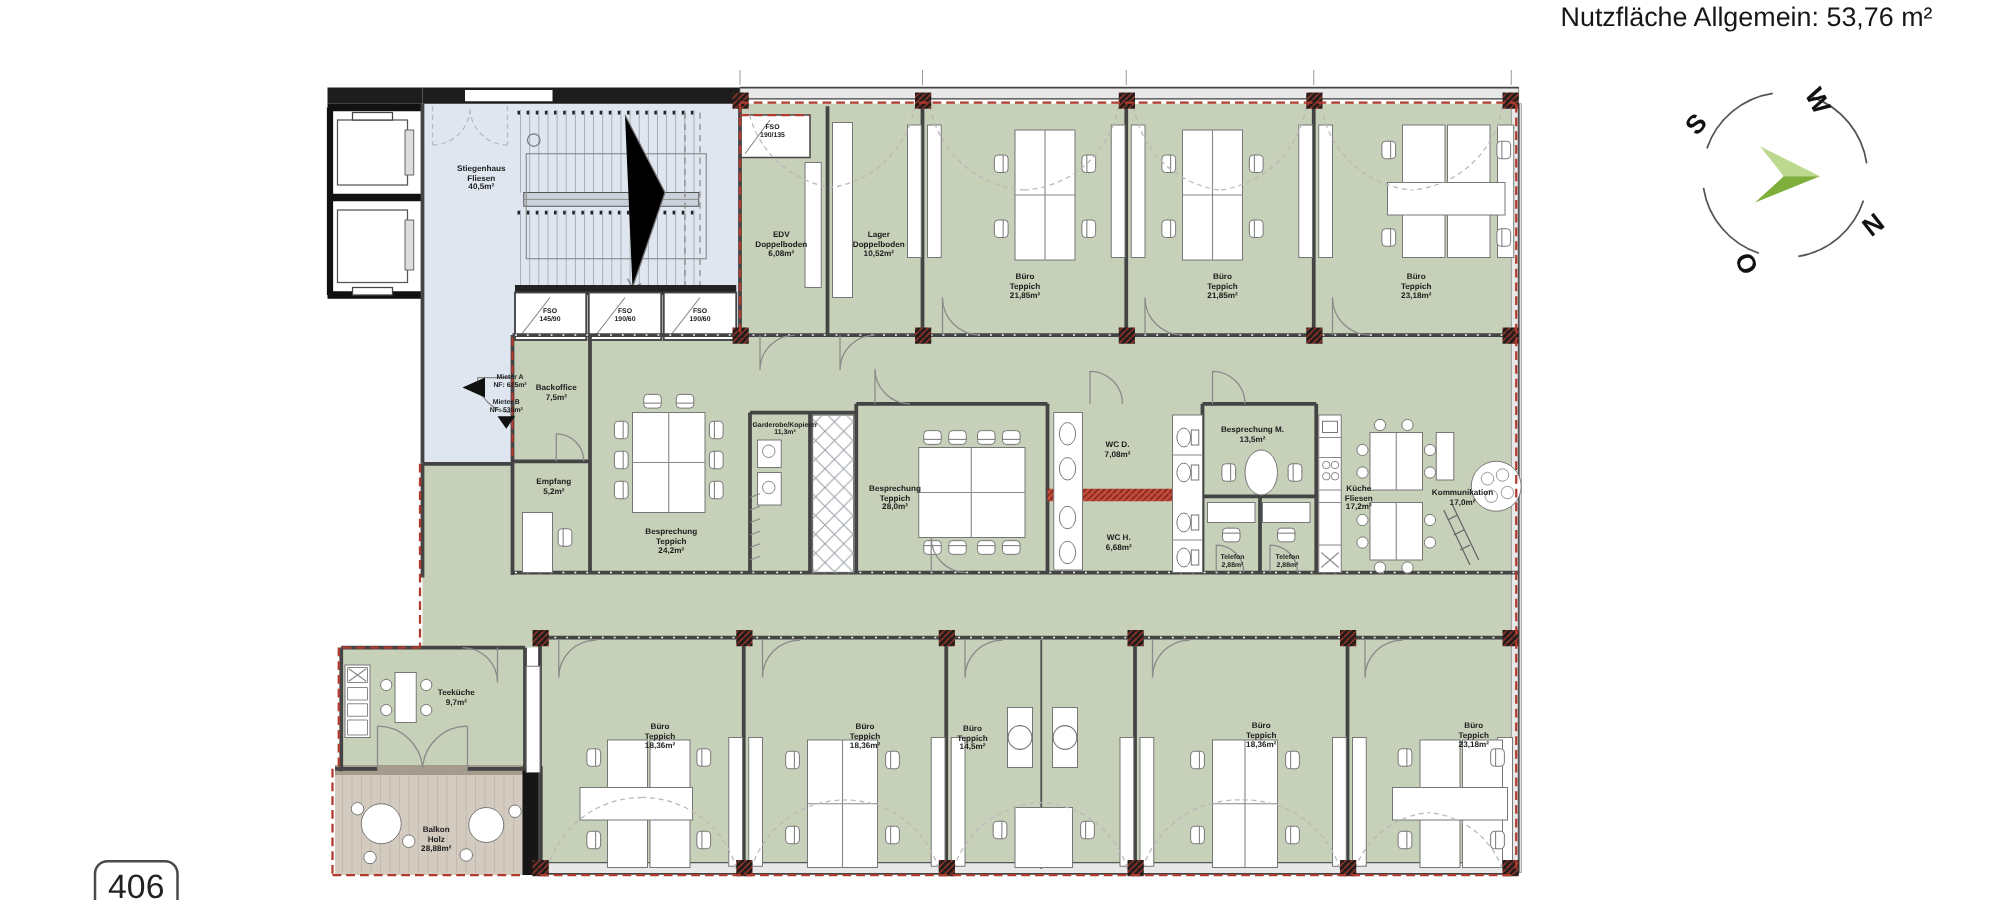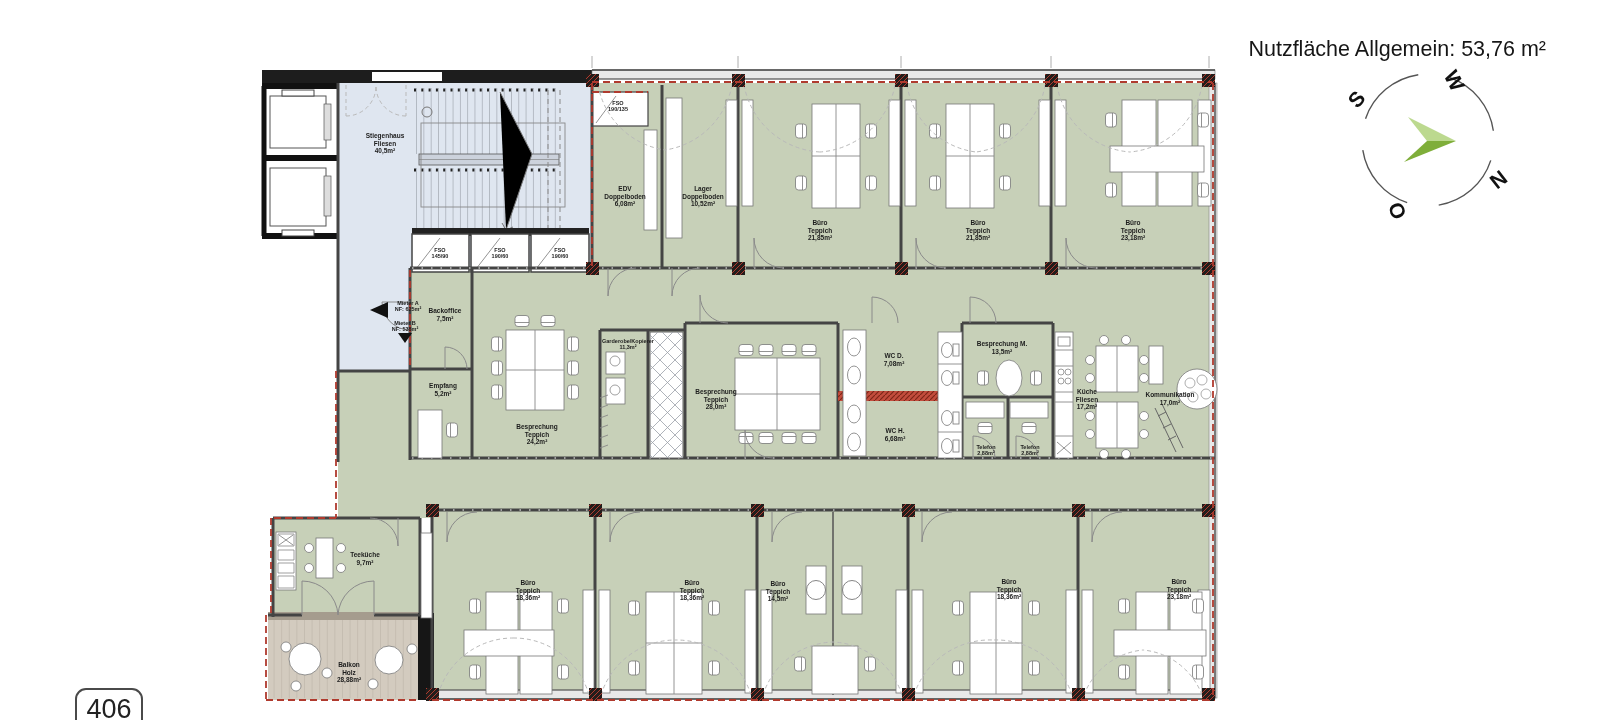--- a/index.html
+++ b/index.html
@@ -1,18 +1,18 @@
 <!DOCTYPE html>
 <html><head>
 <meta charset="utf-8">
 <style>
   html,body{margin:0;padding:0;background:#fff;}
   .canvas{position:relative;width:1600px;height:720px;overflow:hidden;background:#fff;
           font-family:"Liberation Sans",sans-serif;}
-  .title{position:absolute;top:2px;right:54px;font-size:21.5px;color:#161616;margin-top:35px;}
+  .title{position:absolute;top:2px;right:54px;font-size:21.5px;color:#161616;}
   .sheetbox{position:absolute;left:75px;top:688px;width:68px;height:48px;border:2.5px solid #4a4a4a;
             border-radius:11px;background:#fff;display:flex;justify-content:center;align-items:flex-start;
             font-size:27px;color:#222;padding-top:4px;box-sizing:border-box;}
   .lbl{position:absolute;transform:translate(-50%,-50%);text-align:center;font-weight:bold;
        font-size:6.5px;line-height:1.18;color:#1c1c1c;white-space:nowrap;}
   .lbl .sub{display:block;font-weight:bold;}
   .tiny{font-size:5.5px;}
   svg{position:absolute;left:0;top:0;}
   .furn{fill:#fff;stroke:#777;stroke-width:.8;}
   .wall{stroke:#444;stroke-width:3;fill:none;}

